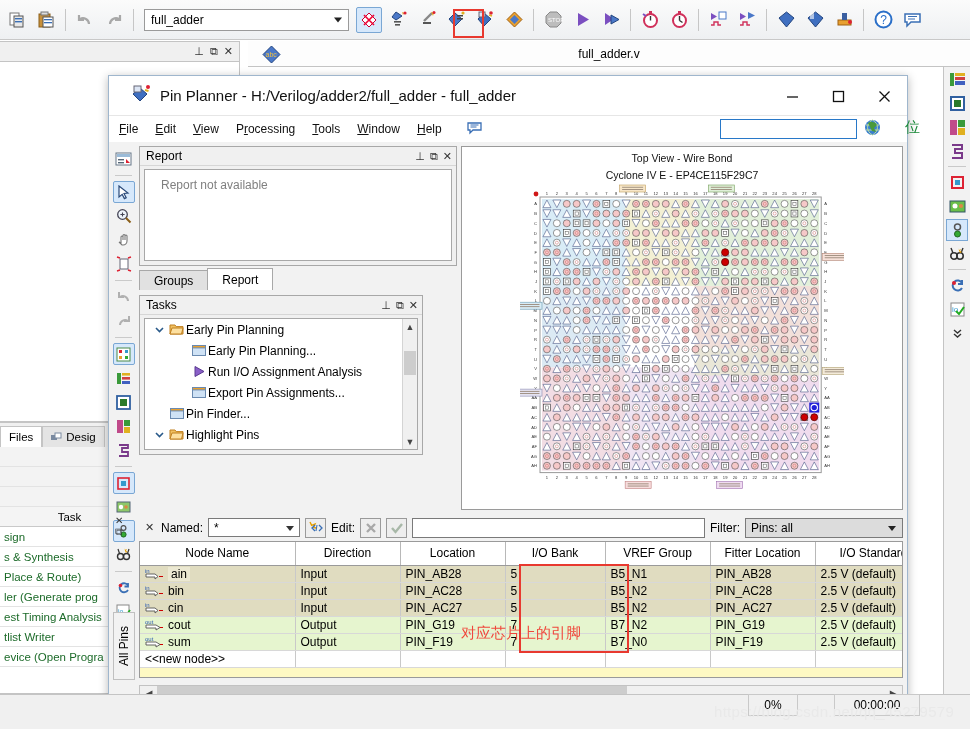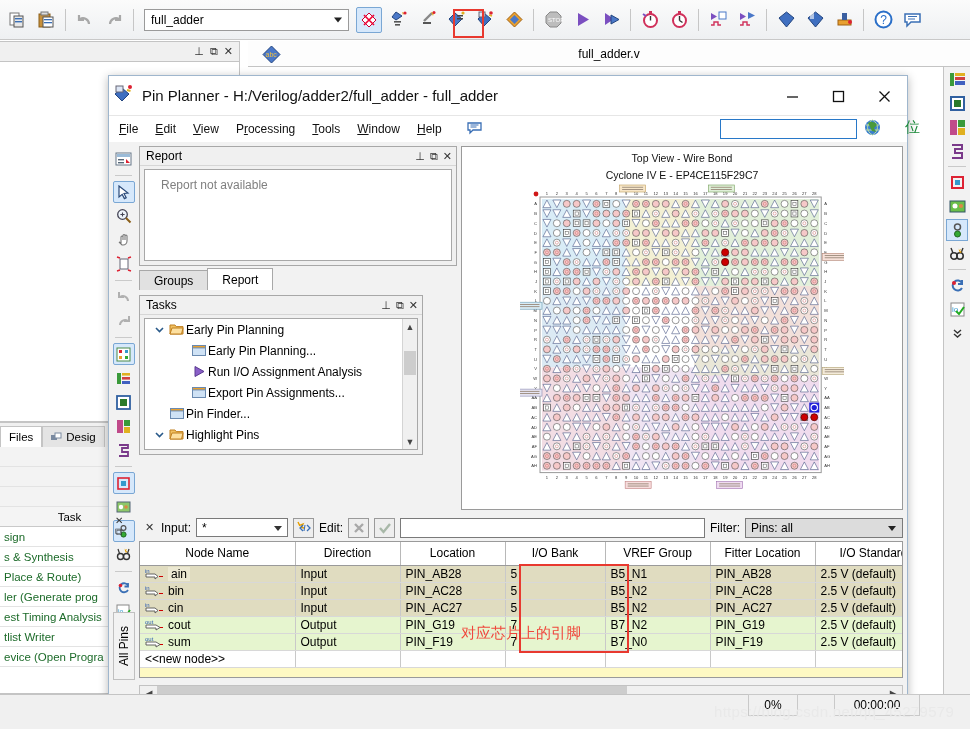--- a/index.html
+++ b/index.html
@@ -95,21 +95,21 @@
   .rail-ic.sel { background:#d6e8fb; border:1px solid #7aa7d4; }
   .rail-sep { width:18px;height:1px;background:#c9c9c9;margin:2px 0; }
 
   
   .pp {
     position:absolute; left:108px; top:75px; width:800px; height:634px;
     background:#f2f2f2; border:1px solid #9fb6cd;
     box-shadow: 0 2px 9px rgba(0,0,0,.28);
   }
   .pp-title {
-    height:40px; background:#ffffff; display:flex; align-items:center; padding-left:4px;
+    height:40px; background:#ffffff; display:flex; align-items:center; padding-left:22px;
     position:relative; border-bottom:1px solid #e6e6e6;
   }
   .pp-title .t {
     font-size:15px; color:#111; margin-left:8px; font-family:"Liberation Sans",sans-serif;
   }
   .pp-winbtns { position:absolute; right:0; top:0; height:40px; display:flex; }
   .pp-winbtn { width:46px;height:40px;display:flex;align-items:center;justify-content:center; }
   .pp-menu {
     height:26px; display:flex; align-items:center; padding-left:10px; gap:17px;
     background:#fff; position:relative;
@@ -2042,21 +2042,21 @@
             <rect x="107.66" y="300.4" width="21" height="0.9" fill="#9a8a7a"></rect>
             <rect x="107.66" y="302.59999999999997" width="21" height="0.9" fill="#9a8a7a"></rect>
             <rect x="196.636" y="298.59999999999997" width="26" height="7" fill="#f0dcf2" stroke="#a070b0" stroke-width="0.6"></rect>
             <rect x="199.136" y="300.4" width="21" height="0.9" fill="#9a8a7a"></rect>
             <rect x="199.136" y="302.59999999999997" width="21" height="0.9" fill="#9a8a7a"></rect>
           </svg>
       </div>
 
       <div class="filterbar">
         <span class="fb-x">✕</span>
-        <span class="fb-lab">Input:</span>
+        <span class="fb-lab">Named:</span>
         <div class="fb-combo">
           <span>*</span>
           <span class="ar"></span>
         </div>
         <div class="fb-btn">
           <svg width="15" height="14" viewBox="0 0 15 14">
               <path d="M2 1l1.6 3.4L7 3 5.4 6.4 8 7" fill="none" stroke="#e8a000" stroke-width="1.4"></path>
               <path d="M7 4l-3 3 3 3M11 4l3 3-3 3" fill="none" stroke="#3a6fb5" stroke-width="1.3"></path>
               <path d="M9 4l-1 6" stroke="#3a6fb5" stroke-width="1.1"></path>
             </svg>

